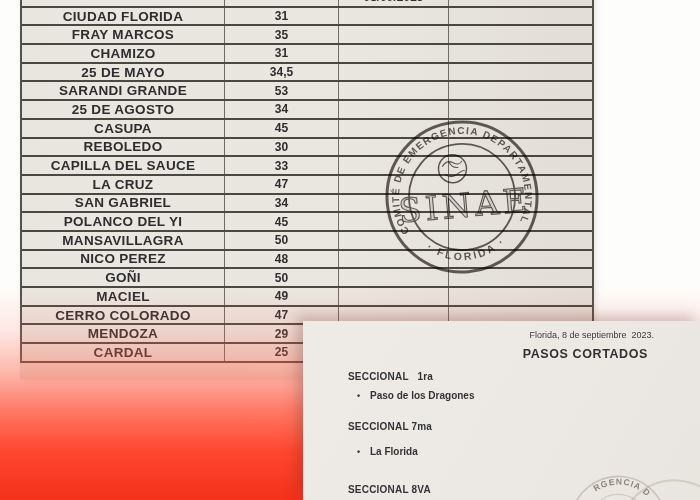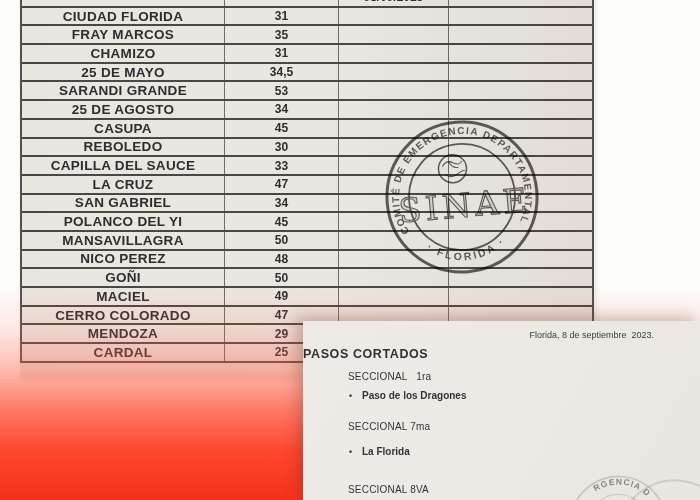--- a/index.html
+++ b/index.html
@@ -53,25 +53,25 @@
   }
 
   
   .doc2{
     position:absolute;left:303px;top:321px;width:397px;height:179px;z-index:10;
     background:linear-gradient(120deg,#eeebe6 0%,#ecE9e4 60%,#e9e6e0 100%);
     box-shadow:-6px -5px 12px rgba(90,45,30,.25);
     overflow:hidden;
   }
   .d2-date{position:absolute;top:9px;right:46px;font-size:9px;color:#3b3b3d;white-space:pre;}
-  .d2-title{position:absolute;top:26px;left:0;width:345px;text-align:left;
+  .d2-title{position:absolute;top:26px;left:0;width:345px;text-align:right;
             font-size:12.5px;font-weight:bold;color:#303032;letter-spacing:.6px;}
-  .sec{position:absolute;left:45px;font-size:10px;font-weight:normal;color:#333336;
+  .sec{position:absolute;left:45px;font-size:10px;font-weight:bold;color:#333336;
        letter-spacing:.2px;white-space:pre;}
-  .item{position:absolute;left:46px;font-size:10px;font-weight:bold;color:#333336;white-space:pre;}
+  .item{position:absolute;left:54px;font-size:10px;font-weight:bold;color:#333336;white-space:pre;}
   .item .blt{display:inline-block;width:13px;font-size:9px;}
   .mini-stamp{position:absolute;left:230px;top:143px;transform:rotate(6deg);opacity:.85;}
   .mini-stamp text{fill:rgba(92,84,74,.8);font-family:"Liberation Sans",sans-serif;font-weight:bold;}
 </style>
 </head>
 <body>
 
 <div class="page">
 
   <div class="doc1">

